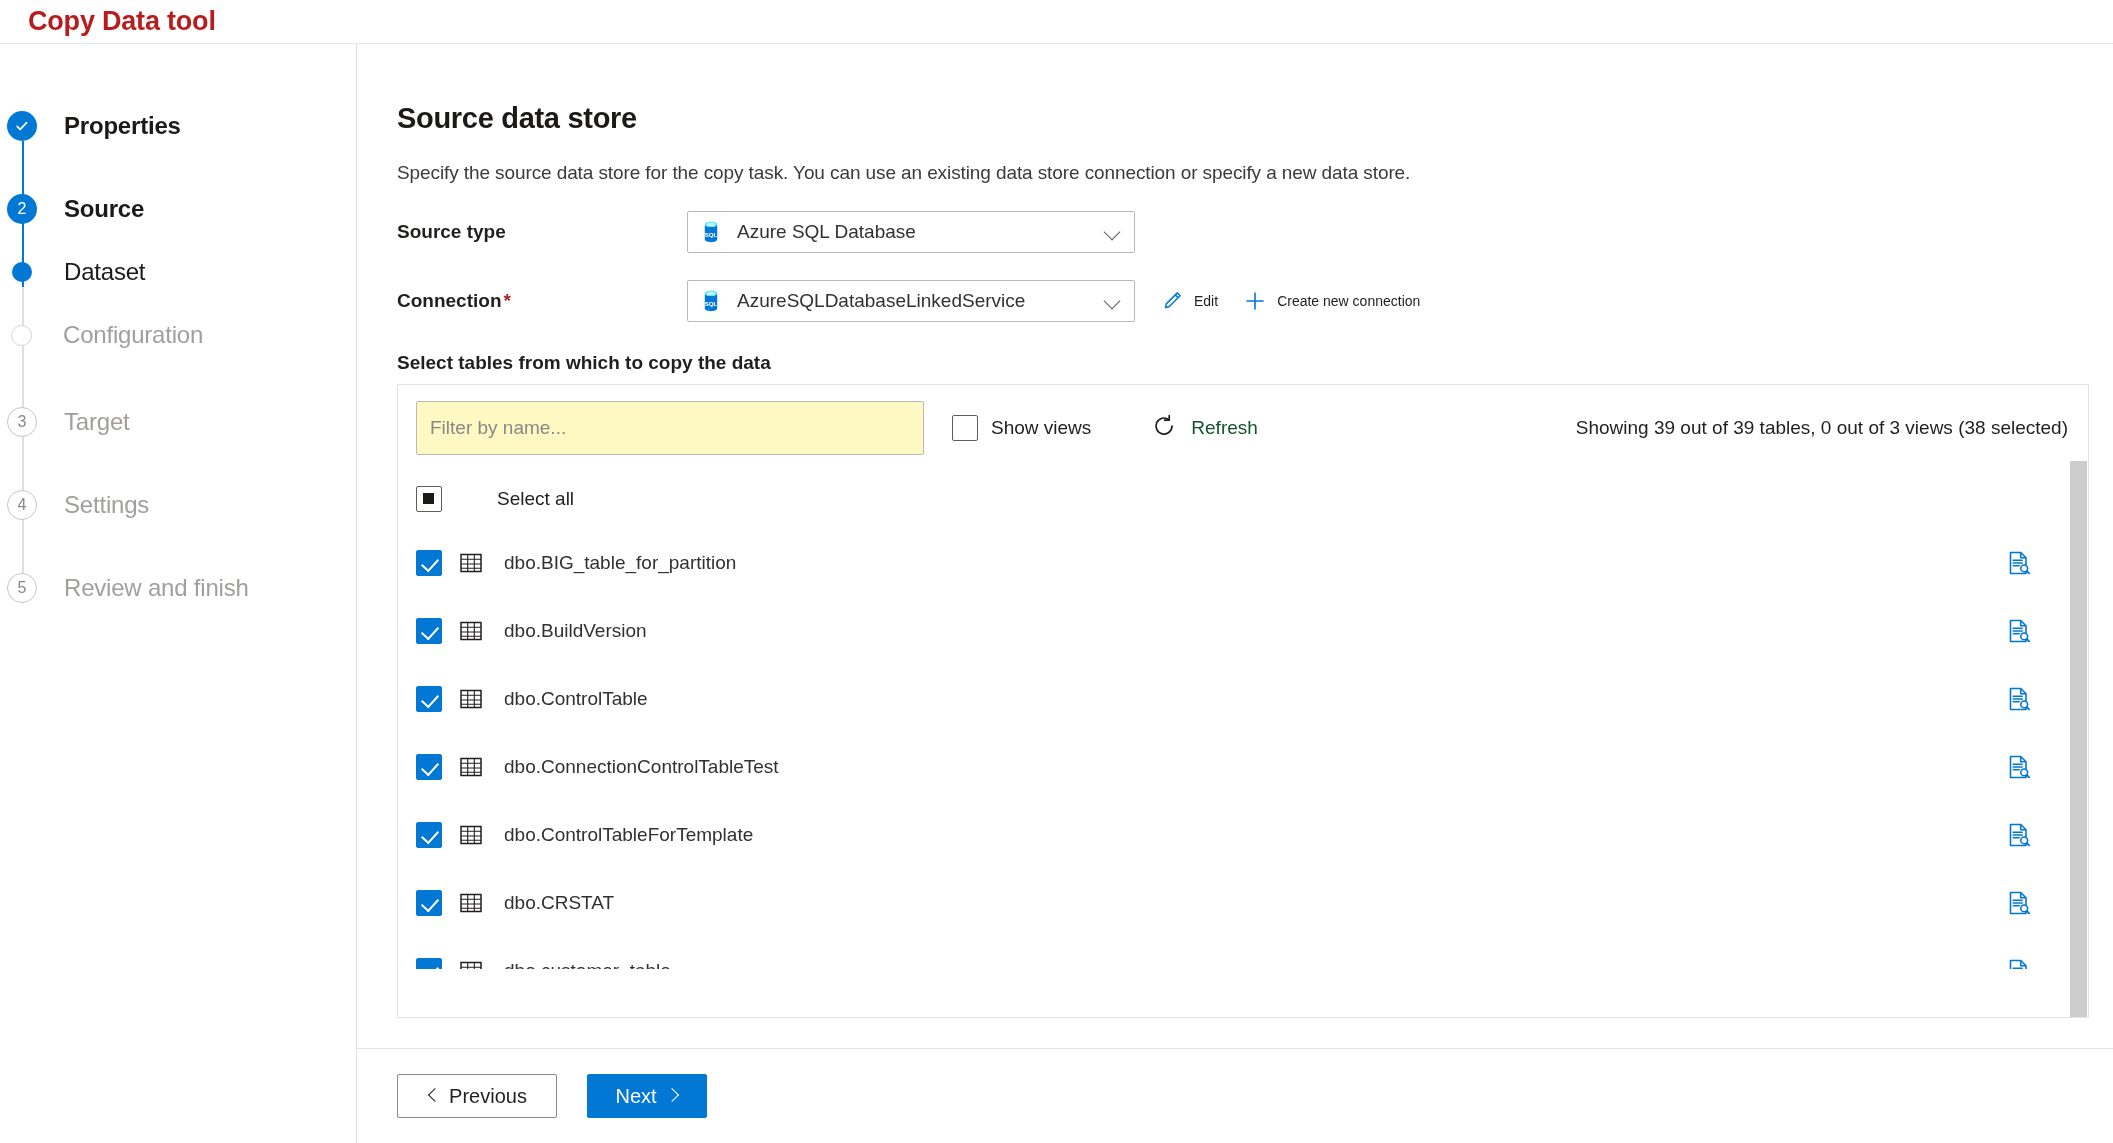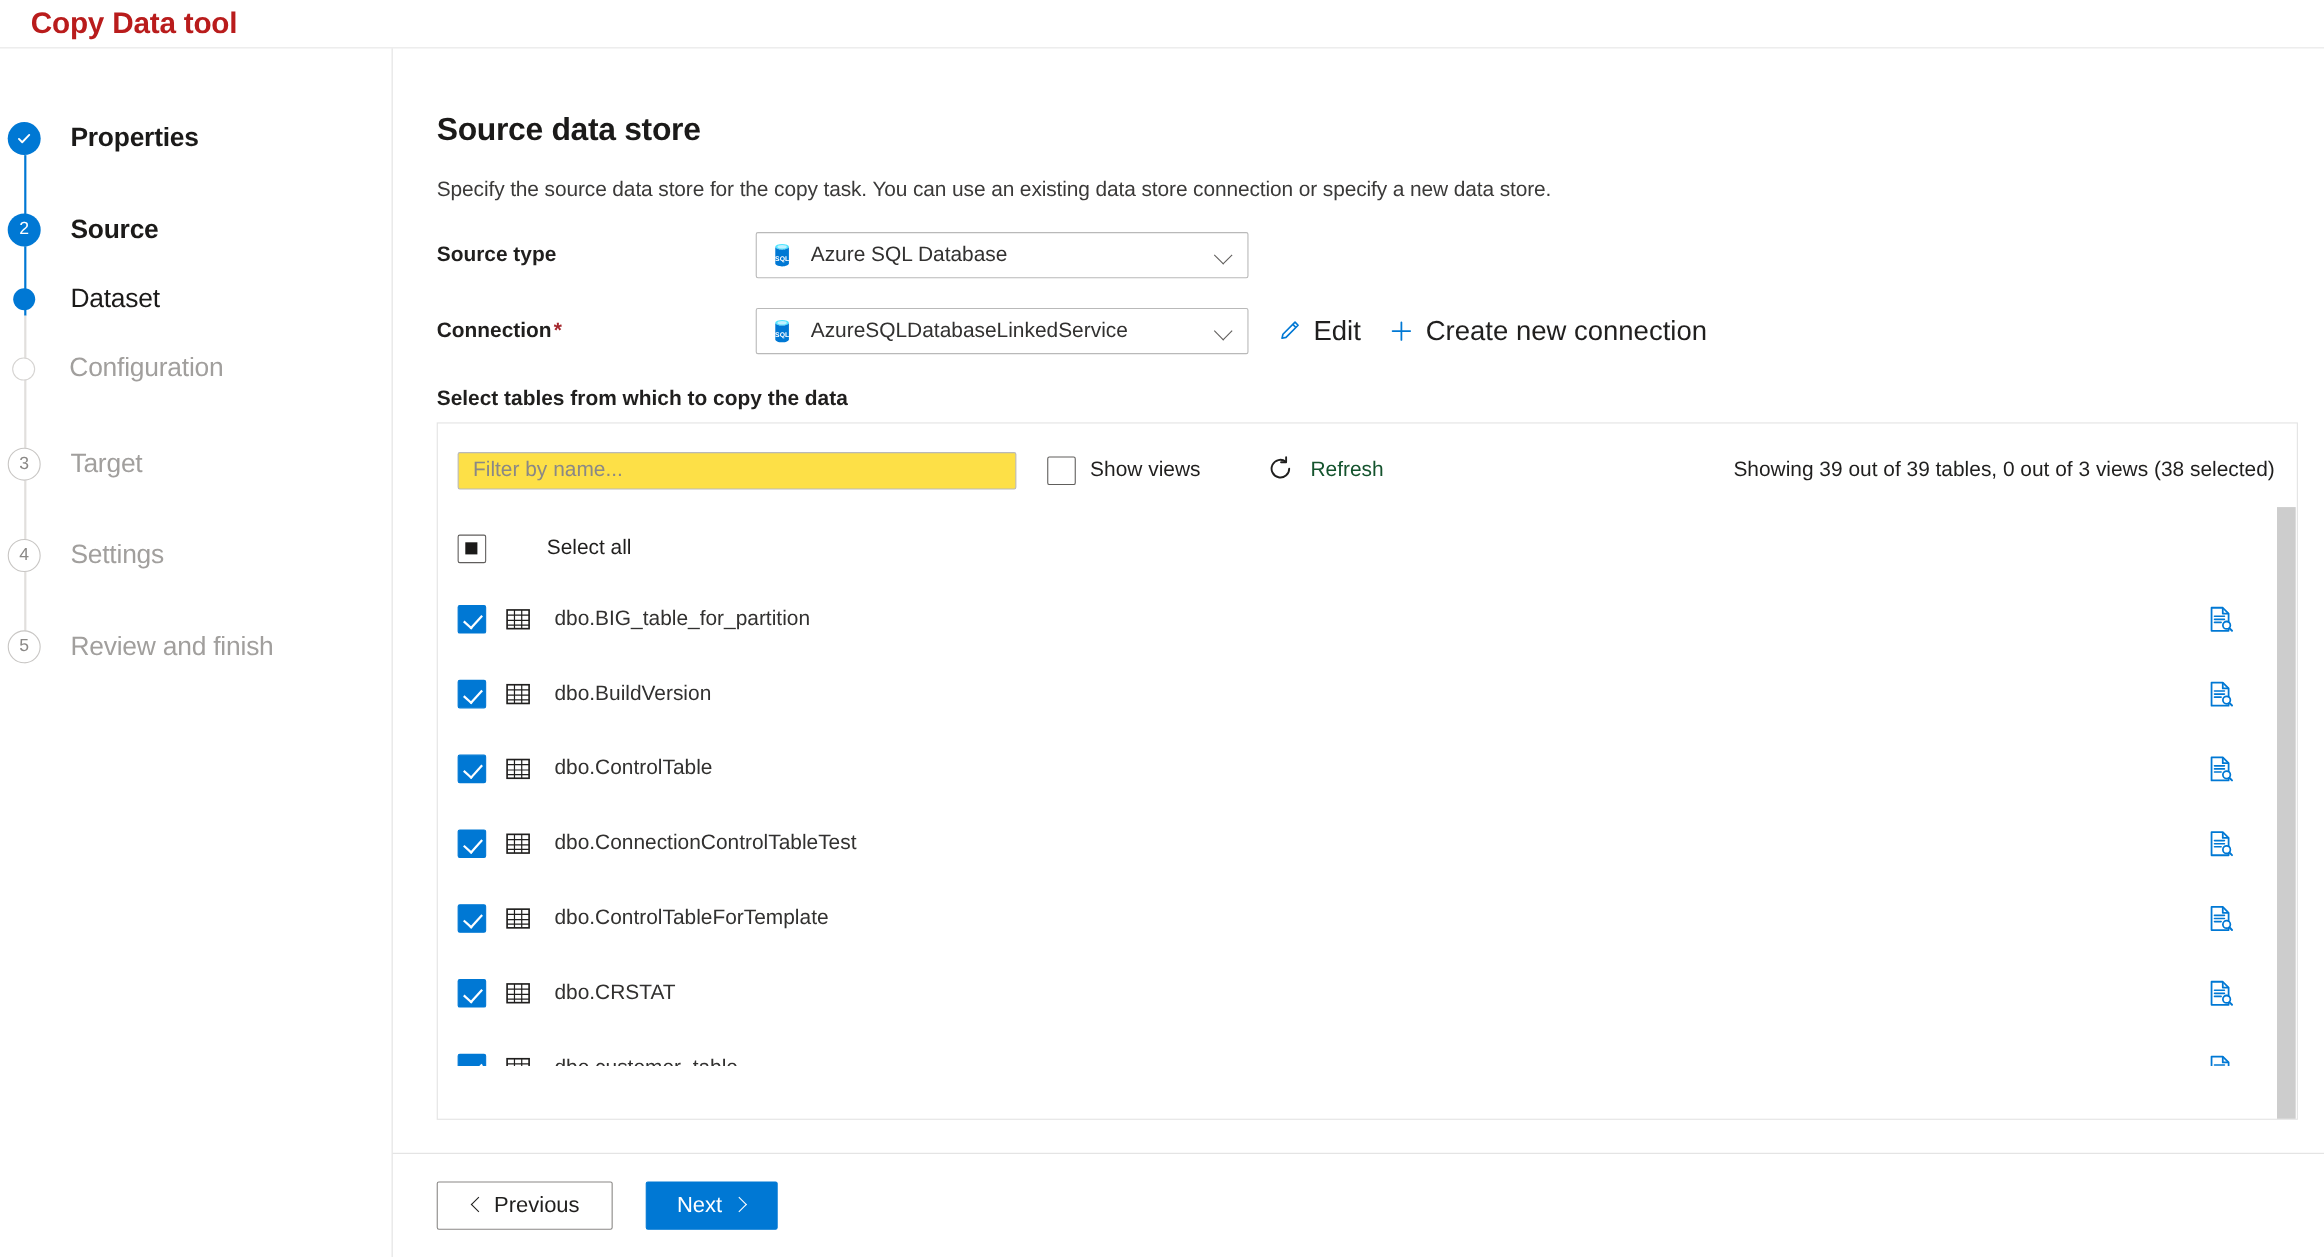--- a/index.html
+++ b/index.html
@@ -159,21 +159,21 @@
   .sql-icon svg { display: block; }
 
   
   .linkbtn {
     display: flex;
     align-items: center;
     margin-left: 26px;
     cursor: pointer;
     white-space: nowrap;
   }
-  .linkbtn .lbl { font-size: 25px; color: #201f1e; margin-left: 11px; }
+  .linkbtn .lbl { font-size: 14px; color: #201f1e; margin-left: 11px; }
   .pencil-icon, .plus-icon { width: 22px; height: 22px; flex:0 0 22px; }
 
   
   .section-title {
     margin-top: 30px;
     font-size: 19px;
     font-weight: 600;
     color: #201f1e;
   }
   .tables-panel {
@@ -186,28 +186,28 @@
     background: #fff;
   }
   .tools-row {
     display: flex;
     align-items: center;
     padding: 18px 0 0 18px;
     height: 68px;
   }
   .filter-input {
     width: 508px;
-    height: 34px;
+    height: 54px;
     border: 1px solid #b9b9b9;
     border-radius: 2px;
     padding: 0 13px;
     font-size: 19px;
     font-family: "Liberation Sans", sans-serif;
     color: #323130;
-    background: #fde047;
+    background: #fef9c3;
     outline: none;
   }
   .filter-input::placeholder { color: #8a8886; }
 
   .checkrow { display: flex; align-items: center; margin-left: 28px; cursor: pointer; }
   .cbox {
     width: 26px; height: 26px;
     border: 1.5px solid #605e5c;
     border-radius: 2px;
     background: #fff;

